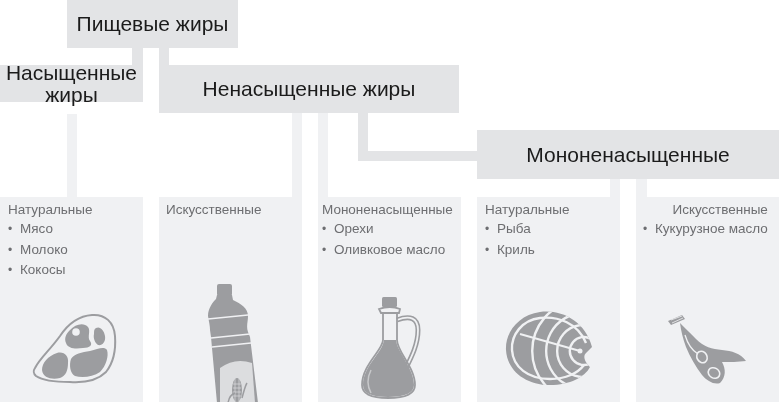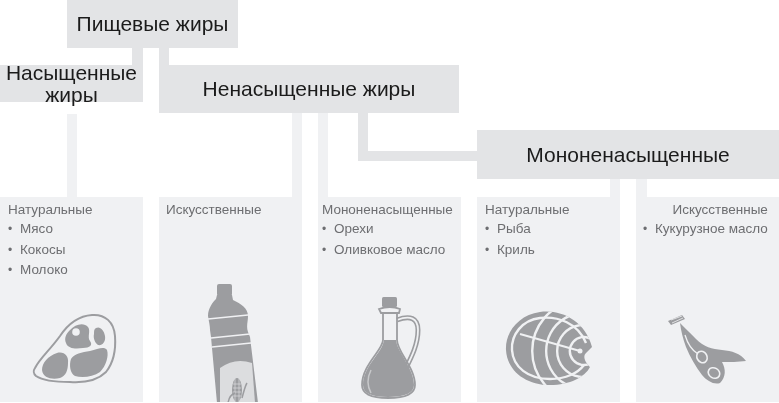--- a/index.html
+++ b/index.html
@@ -58,22 +58,22 @@
 <div class="conn-c" style="left:67px;top:114px;width:10px;height:83px;"></div>
 <div class="conn-c" style="left:292px;top:113px;width:10px;height:84px;"></div>
 <div class="conn-c" style="left:318px;top:113px;width:10px;height:84px;"></div>
 <div class="conn-c" style="left:610px;top:179px;width:10px;height:18px;"></div>
 <div class="conn-c" style="left:636px;top:179px;width:11px;height:18px;"></div>
 
 <div class="cbox" style="left:0;">
   <div class="ctext" style="left:8px;">
     <span class="ctitle">Натуральные</span>
     <span class="citem"><span class="bullet">•</span><span>Мясо</span></span>
+    <span class="citem"><span class="bullet">•</span><span>Молоко</span></span>
     <span class="citem"><span class="bullet">•</span><span>Кокосы</span></span>
-    <span class="citem"><span class="bullet">•</span><span>Молоко</span></span>
   </div>
   <svg class="icon" style="left:30px;top:113px;" width="90" height="80" viewBox="0 0 90 80">
     <path d="M5,58 C10,48 20,40 30,26 C38,14 48,6 62,5 C75,4 84,12 85,26 C86,40 84,52 76,62 C68,70 55,73 40,72 C25,72 12,70 6,66 C3,63 3,61 5,58 Z" fill="none" stroke="#9c9da0" stroke-width="2"></path>
     <path d="M40,20 C45,14 54,12 58,17 C61,21 57,27 60,31 C63,35 60,38 53,38 C46,39 38,39 36,33 C34,28 36,24 40,20 Z" fill="#9c9da0"></path>
     <circle cx="46" cy="22" r="3.8" fill="#f0f1f3"></circle>
     <path d="M66,18 C70,16 74,20 75,26 C76,32 72,36 68,35 C65,33 63,28 64,24 C64,21 64,19 66,18 Z" fill="#9c9da0"></path>
     <path d="M12,60 C12,53 18,46 27,43 C34,41 39,46 38,53 C38,60 36,66 30,68 C22,70 13,68 12,60 Z" fill="#9c9da0"></path>
     <path d="M41,49 C44,44 52,42 60,41 C68,39 74,36 77,40 C79,46 76,56 70,62 C63,67 52,68 45,66 C40,63 39,55 41,49 Z" fill="#9c9da0"></path>
   </svg>
 </div>

